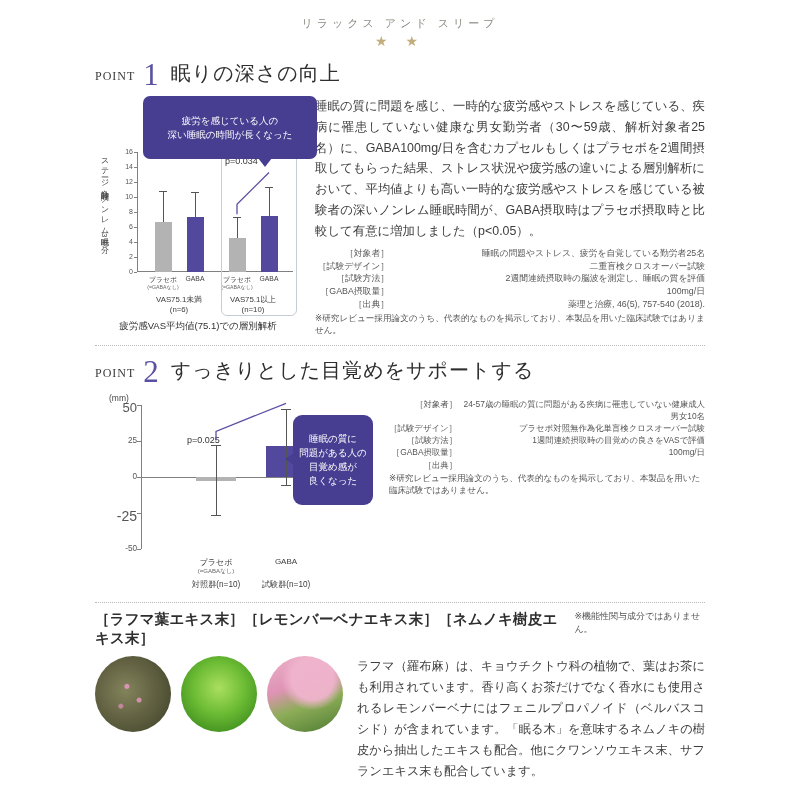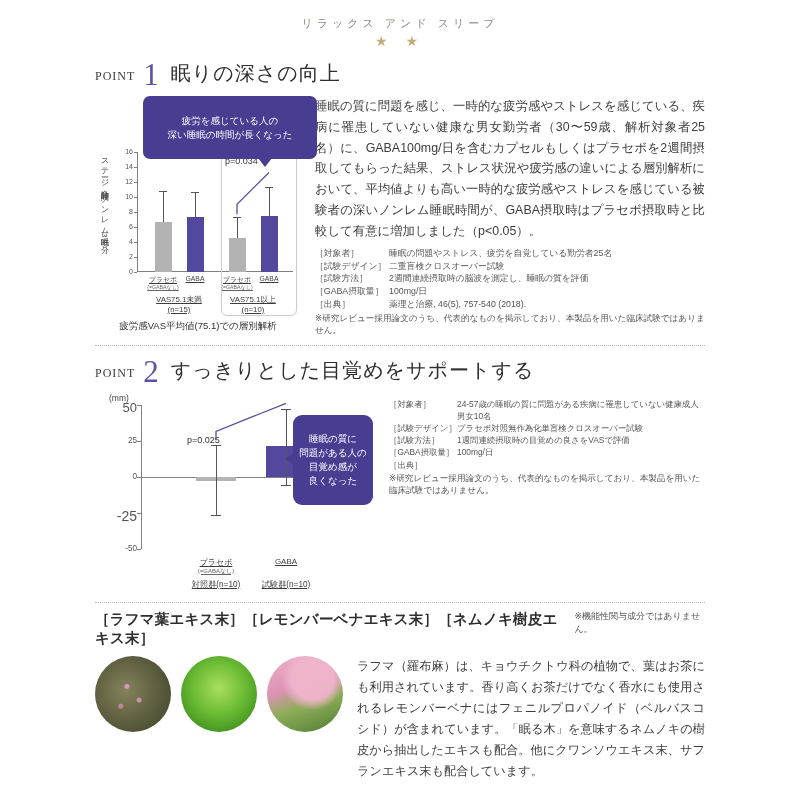--- a/index.html
+++ b/index.html
@@ -42,21 +42,21 @@
   .hl-box { position:absolute; border:1.3px solid #c6cbd6; border-radius:6px; z-index:1; }
   .sig-svg { position:absolute; left:0; top:0; z-index:2; }
   .c1-caption { position:absolute; top:224px; left:0; width:206px; text-align:center;
     font-size:9.5px; color:#2f2f2f; }
   .c2-unit { position:absolute; left:14px; top:0; font-size:8.5px; color:#444; }
 
   
   .txt-col { flex:1; margin-left:14px; }
   .body-p { font-size:12.4px; line-height:1.68; text-align:justify; color:#3c3c3c; }
   .notes { margin-top:5px; }
-  .note-row { display:flex; font-size:8.8px; line-height:1.45; color:#555; }
+  .note-row { display:flex; font-size:8.8px; line-height:1.45; color:#555;text-align:right; }
   .note-label { flex:none; width:74px; }
   .note-val { flex:1; }
   .disclaimer { font-size:8.6px; line-height:1.4; color:#555; margin-top:1px; }
 
   .dotted-sep { border-top:1px dotted #b8b8b8; margin:9px 0 7px 0; }
 
   
   .p2-txt .body-p { font-size:12.6px; line-height:1.7; }
   .p2-txt .note-row { font-size:8.4px; }
   .p2-txt .note-label { width:68px; }
@@ -79,21 +79,21 @@
       radial-gradient(circle at 60% 30%, rgba(240,180,205,0.95) 0 30%, transparent 45%),
       linear-gradient(160deg, #eab1c8 0%, #df93b5 38%, #8dad58 62%, #4d7a31 100%); }
   .ing-body { flex:1; font-size:12.2px; line-height:1.72; text-align:justify; color:#3c3c3c; margin-left:4px; }
 
   
   .bar { position:absolute; }
   .err-line { position:absolute; width:1px; background:#555; }
   .err-cap { position:absolute; height:1px; background:#555; }
   .tick-lab { position:absolute; text-align:right; color:#555; }
   .tick-mark { position:absolute; background:#808080; }
-  .xlab { position:absolute; text-align:center; color:#3c3c3c;text-decoration:underline; }
+  .xlab { position:absolute; text-align:center; color:#3c3c3c; }
 </style>
 </head>
 <body>
 
 <div class="page">
 
   <div>
     <div class="hdr-sub">リラックス アンド スリープ</div>
     <div class="hdr-stars">★ ★</div>
   </div>
@@ -149,21 +149,21 @@
           <div class="bar" style="left: 133.5px; top: 142.25px; width: 17px; height: 33.75px; background: rgb(179, 179, 180);"></div>
           <div class="err-line" style="left: 141.5px; top: 121.25px; height: 21px;"></div>
           <div class="err-cap" style="left: 138px; top: 121.25px; width: 8px;"></div>
           <div class="xlab" style="left: 120px; top: 179px; width: 44px; font-size: 6.8px;">プラセボ</div>
           <div class="xlab" style="left: 118px; top: 188px; width: 48px; font-size: 5.2px; color: rgb(102, 102, 102);">(=GABAなし)</div>
           <div class="bar" style="left: 165.5px; top: 119.75px; width: 17px; height: 56.25px; background: rgb(82, 72, 158);"></div>
           <div class="err-line" style="left: 173.5px; top: 90.5px; height: 29.25px;"></div>
           <div class="err-cap" style="left: 170px; top: 90.5px; width: 8px;"></div>
           <div class="xlab" style="left: 152px; top: 179px; width: 44px; font-size: 6.8px;">GABA</div>
           <div class="xlab" style="left: 44px; top: 198px; width: 80px; font-size: 7.8px;">VAS75.1未満</div>
-          <div class="xlab" style="left: 44px; top: 209px; width: 80px; font-size: 7.8px;">(n=15)</div>
+          <div class="xlab" style="left: 44px; top: 209px; width: 80px; font-size: 7.8px;">(n=6)</div>
           <div class="xlab" style="left: 118px; top: 198px; width: 80px; font-size: 7.8px;">VAS75.1以上</div>
           <div class="xlab" style="left: 118px; top: 209px; width: 80px; font-size: 7.8px;">(n=10)</div>
         </div>
       <div class="txt-col">
         <p class="body-p">睡眠の質に問題を感じ、一時的な疲労感やストレスを感じている、疾病に罹患していない健康な男女勤労者（30〜59歳、解析対象者25名）に、GABA100mg/日を含むカプセルもしくはプラセボを2週間摂取してもらった結果、ストレス状況や疲労感の違いによる層別解析において、平均値よりも高い一時的な疲労感やストレスを感じている被験者の深いノンレム睡眠時間が、GABA摂取時はプラセボ摂取時と比較して有意に増加しました（p&lt;0.05）。</p>
         <div class="notes">
           <div class="note-row">
               <span class="note-label">［対象者］</span>
               <span class="note-val">睡眠の問題やストレス、疲労を自覚している勤労者25名</span>
             </div>

